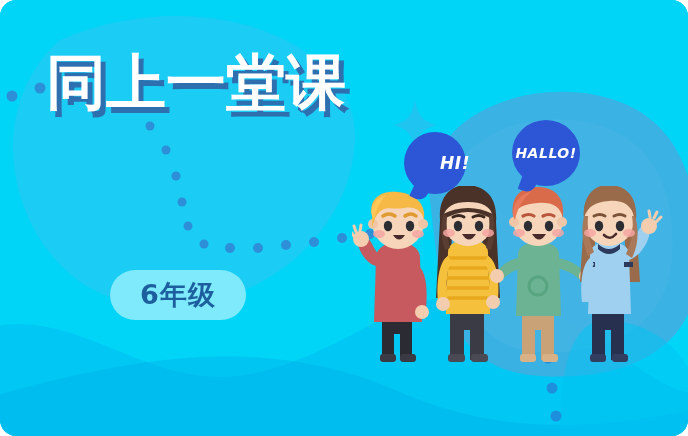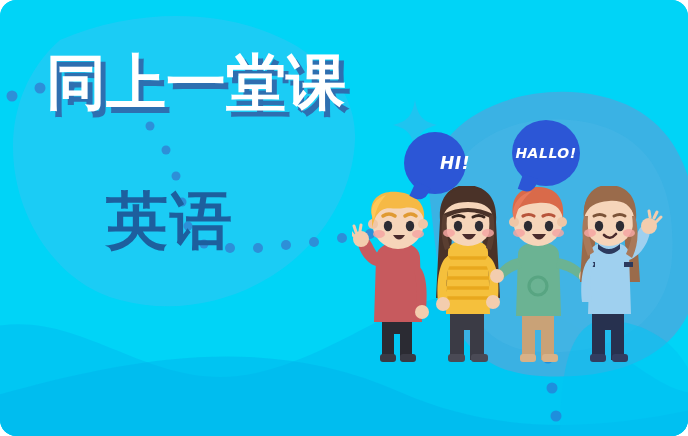--- a/index.html
+++ b/index.html
@@ -126,21 +126,23 @@
       <g fill="#1E8FDD">
         <circle cx="548" cy="358" r="5.5"></circle>
         <circle cx="552" cy="388" r="5.5"></circle>
         <circle cx="556" cy="416" r="5.5"></circle>
       </g>
     </g>
   </svg>
 
   <div class="text-col">
     <div class="main-title">同上一堂课</div>
-    <div class="subject-title">英语</div>
+    <div class="grade-badge">
+      <span>6年级</span>
+    </div>
   </div>
 
   <div class="bubble" id="bubble-hi">
     <span class="tail"></span>
     <span class="btxt">HI!</span>
   </div>
   <div class="bubble" id="bubble-hallo">
     <span class="tail"></span>
     <span class="btxt">HALLO!</span>
   </div>

